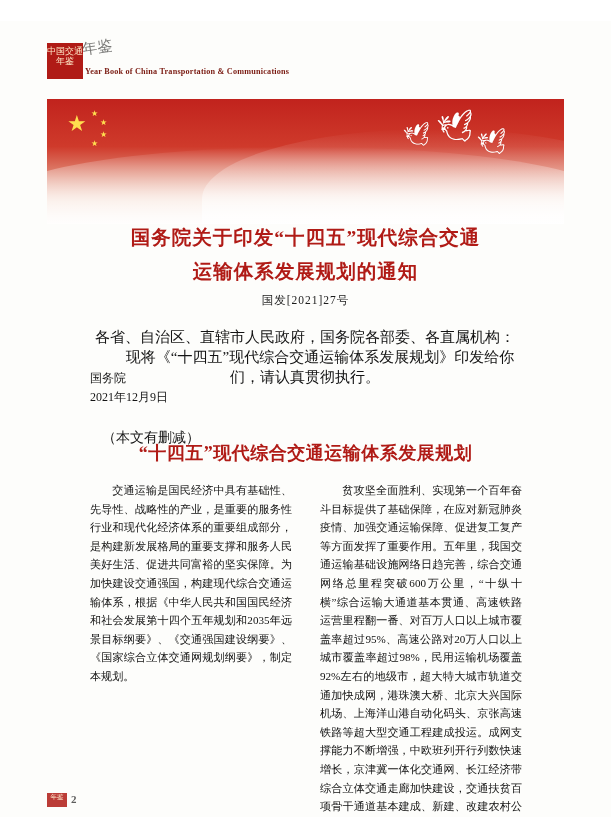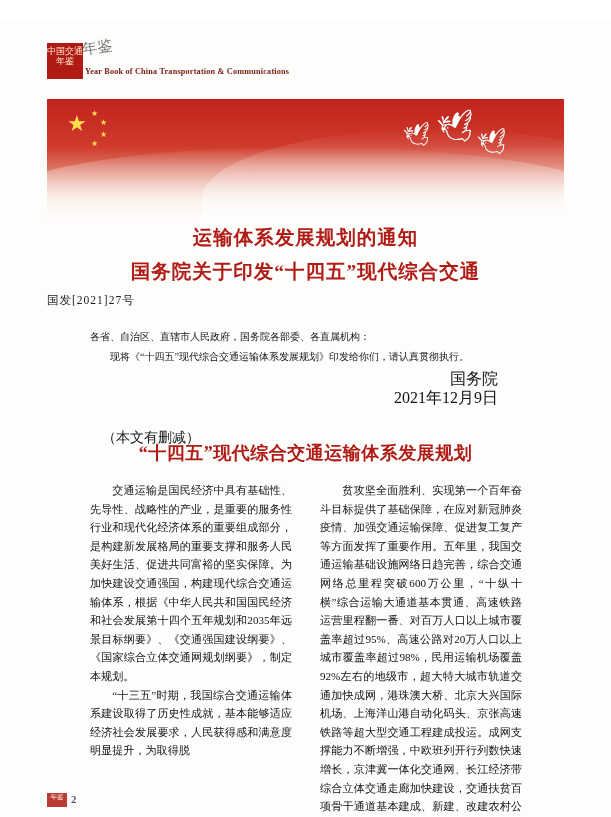--- a/index.html
+++ b/index.html
@@ -149,46 +149,47 @@
     font-weight: bold;
     font-size: 19.5px;
     line-height: 34px;
     letter-spacing: 1px;
   }
   .doc-number {
     position: absolute;
     left: 47px;
     top: 272px;
     width: 517px;
+    text-align: center;
     font-size: 11.5px;
     color: #1b1b1b;
     letter-spacing: 1px;
   }
 
   
   .preamble {
     position: absolute;
     left: 90px;
     top: 306px;
     width: 430px;
-    font-size: 10px;
+    font-size: 15px;
     line-height: 20px;
     color: #141414;
+    text-align: center;
   }
   .preamble p { margin: 0; }
   .preamble p.indent { text-indent: 2em; }
   .sign {
     position: absolute;
     left: 90px;
     top: 348px;
     width: 430px;
-    font-size: 16px;
+    font-size: 12px;
     line-height: 19px;
     color: #141414;
-    text-align: right;
     padding-right: 22px;
     box-sizing: border-box;
   }
   .note {
     position: absolute;
     left: 102px;
     top: 408px;
     font-size: 14px;
     color: #141414;
   }
@@ -289,22 +290,22 @@
       <span class="star s4">★</span>
     </div>
     <div class="doves">
       <span class="dove d1">🕊</span>
       <span class="dove d2">🕊</span>
       <span class="dove d3">🕊</span>
     </div>
   </div>
 
   <div class="doc-title">
+    <div>国务院关于印发“十四五”现代综合交通</div>
     <div>运输体系发展规划的通知</div>
-    <div>国务院关于印发“十四五”现代综合交通</div>
   </div>
 
   <div class="doc-number">国发[2021]27号</div>
 
   <div class="preamble">
     <p>各省、自治区、直辖市人民政府，国务院各部委、各直属机构：</p>
     <p class="indent">现将《“十四五”现代综合交通运输体系发展规划》印发给你们，请认真贯彻执行。</p>
   </div>
 
   <div class="sign">
@@ -312,21 +313,20 @@
     <div>2021年12月9日</div>
   </div>
 
   <div class="note">（本文有删减）</div>
 
   <div class="plan-title">“十四五”现代综合交通运输体系发展规划</div>
 
   <div class="columns">
     <div class="col">
       <p>交通运输是国民经济中具有基础性、先导性、战略性的产业，是重要的服务性行业和现代化经济体系的重要组成部分，是构建新发展格局的重要支撑和服务人民美好生活、促进共同富裕的坚实保障。为加快建设交通强国，构建现代综合交通运输体系，根据《中华人民共和国国民经济和社会发展第十四个五年规划和2035年远景目标纲要》、《交通强国建设纲要》、《国家综合立体交通网规划纲要》，制定本规划。</p>
-      <p>“十三五”时期，我国综合交通运输体系建设取得了历史性成就，基本能够适应经济社会发展要求，人民获得感和满意度明显提升，为取得脱</p>
     </div>
     <div class="col">
       <p>贫攻坚全面胜利、实现第一个百年奋斗目标提供了基础保障，在应对新冠肺炎疫情、加强交通运输保障、促进复工复产等方面发挥了重要作用。五年里，我国交通运输基础设施网络日趋完善，综合交通网络总里程突破600万公里，“十纵十横”综合运输大通道基本贯通、高速铁路运营里程翻一番、对百万人口以上城市覆盖率超过95%、高速公路对20万人口以上城市覆盖率超过98%，民用运输机场覆盖92%左右的地级市，超大特大城市轨道交通加快成网，港珠澳大桥、北京大兴国际机场、上海洋山港自动化码头、京张高速铁路等超大型交通工程建成投运。成网支撑能力不断增强，中欧班列开行列数快速增长，京津冀一体化交通网、长江经济带综合立体交通走廊加快建设，交通扶贫百项骨干通道基本建成、新建、改建农村公路超</p>
     </div>
   </div>
 
   <div class="footer">
     <div class="footer-mark">年鉴</div>
     <div class="footer-page">2</div>
   </div>

